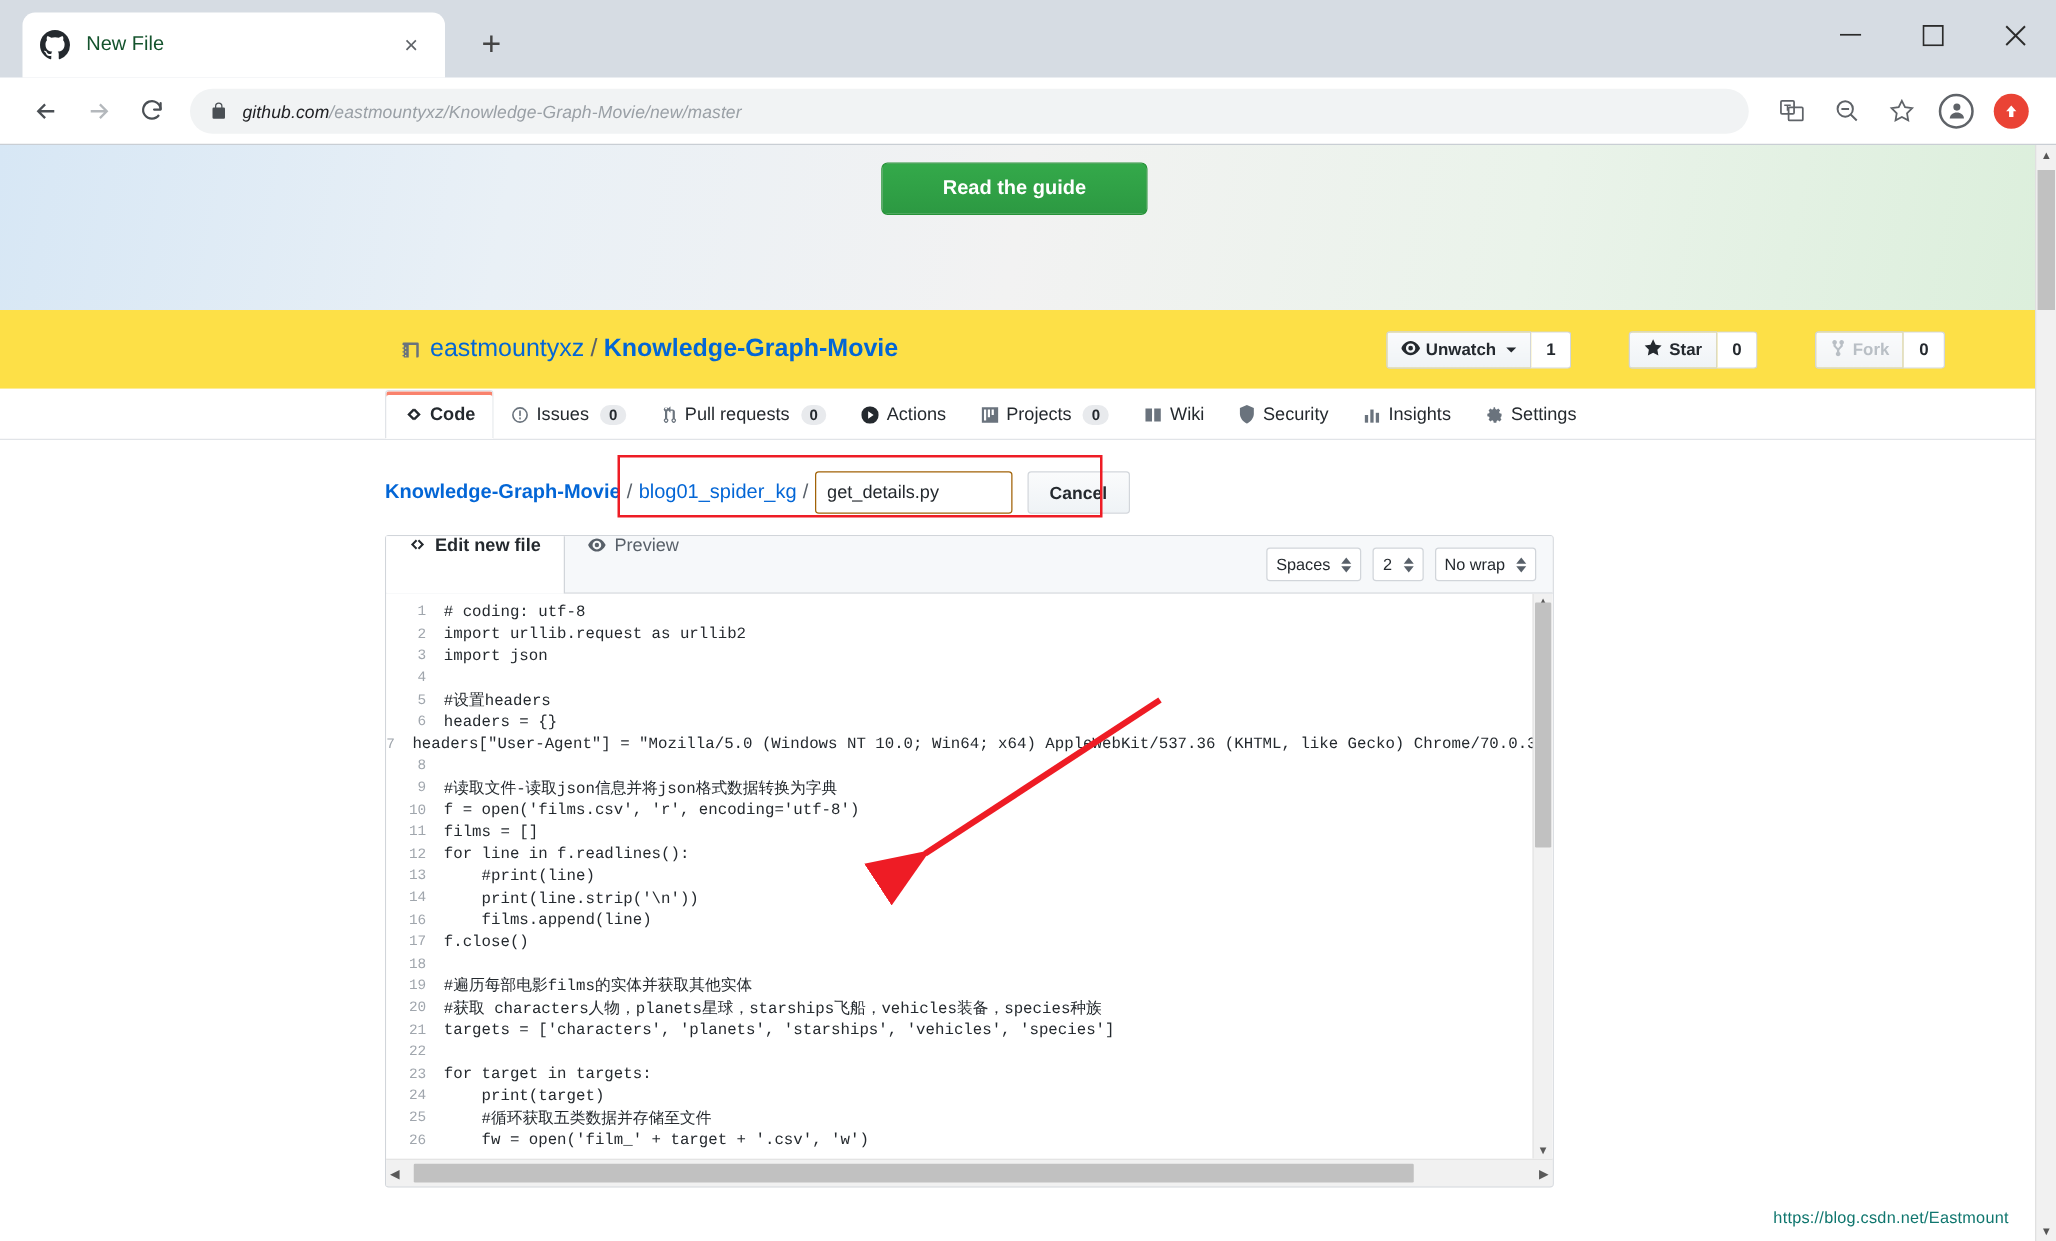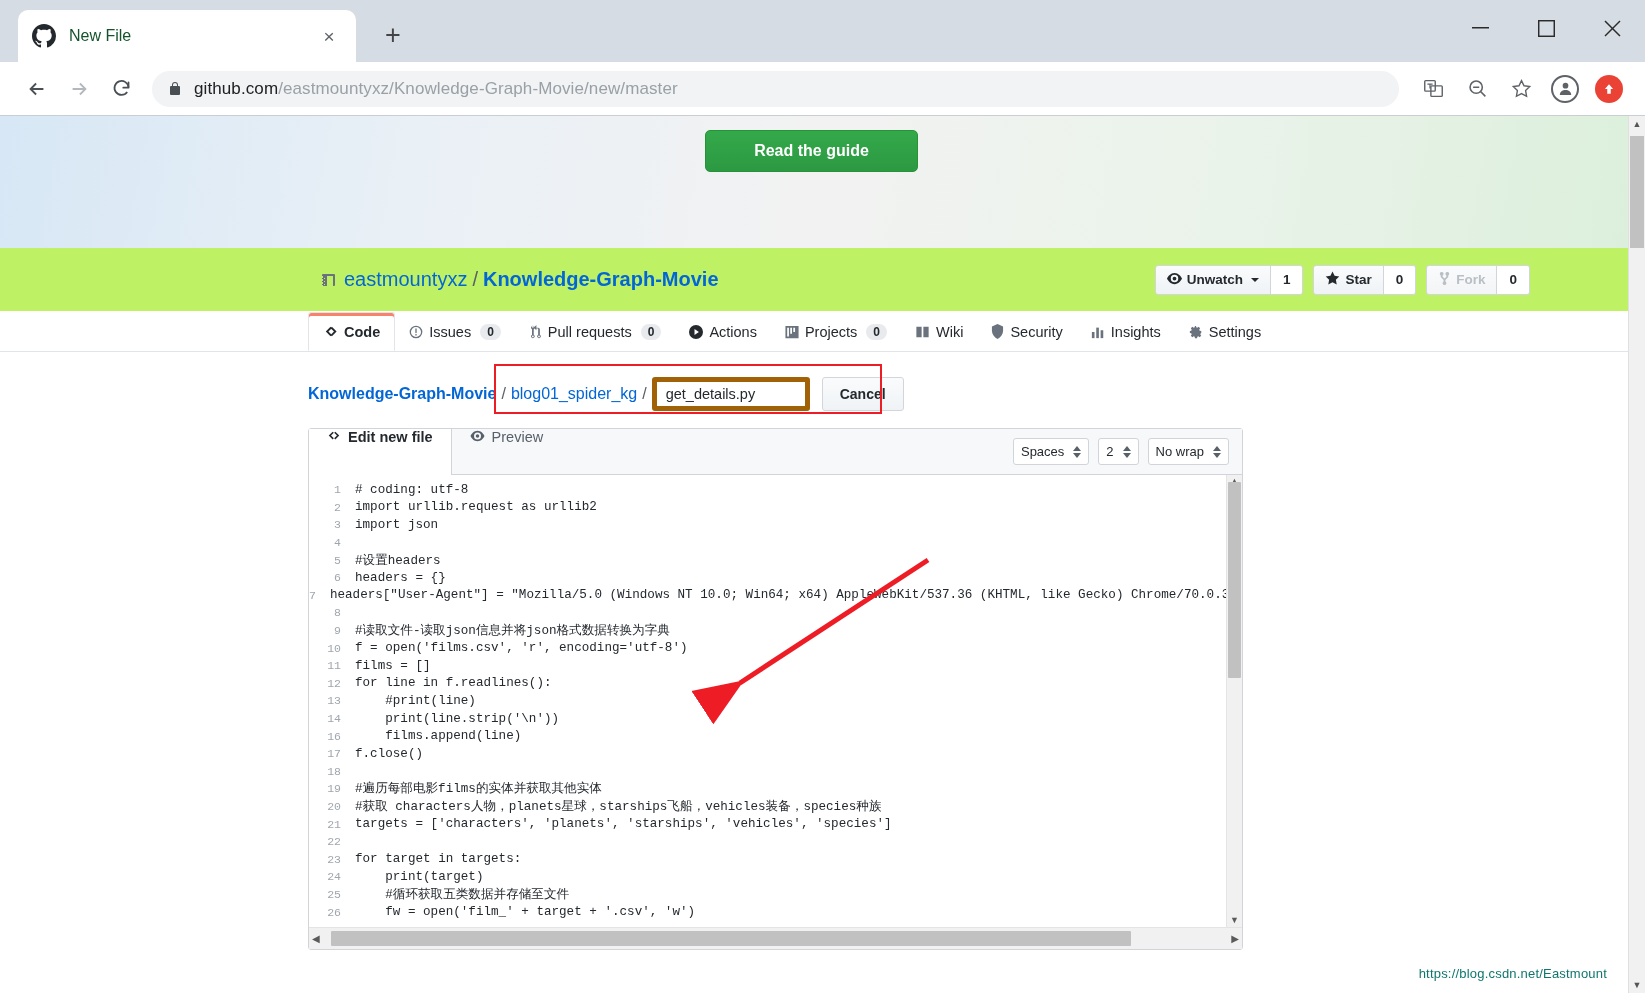--- a/index.html
+++ b/index.html
@@ -53,21 +53,21 @@
     width: 42px; height: 42px; display:flex; align-items:center; justify-content:center;
     color: #4a4f54; flex: 0 0 42px;
   }
   .navbtn.disabled { color: #b4b8bc; }
   .omnibox {
     flex: 1; height: 36px; margin: 0 14px 0 10px;
     background: #f1f3f4; border-radius: 18px;
     display: flex; align-items: center; padding: 0 16px;
   }
   .lock { margin-right: 12px; color: #4a4f54; display:flex; }
-  .url { font-size: 17px; color: #9aa0a6; white-space: nowrap; letter-spacing: .1px;}
+  .url { font-size: 14px; color: #9aa0a6; white-space: nowrap; letter-spacing: .1px; font-style: italic;}
   .url b { color: #202124; font-weight: 400; }
   .tool-icons { display: flex; align-items: center; gap: 4px; }
   .ticon { width: 40px; height: 40px; display:flex; align-items:center; justify-content:center; color:#5f6368; }
   .avatar-circle {
     width: 28px; height: 28px; border-radius: 50%;
     border: 2px solid #5f6368; display:flex; align-items:center; justify-content:center;
   }
   .update-dot {
     width: 28px; height: 28px; border-radius: 50%; background: #ea4335;
     display:flex; align-items:center; justify-content:center; color:#fff;
@@ -92,35 +92,35 @@
     position: absolute; left: 705px; top: 14px;
     width: 213px; height: 42px; border-radius: 5px;
     background: linear-gradient(#34a94a,#2c9942);
     border: 1px solid #279338;
     color: #fff; font-size: 16px; font-weight: bold;
     display: flex; align-items: center; justify-content: center;
   }
 
   .repo-head {
     height: 63px; display: flex; align-items: center;
-    padding-left: 320px; padding-right: 98px; background:#bef264;
+    padding-left: 320px; padding-right: 72px; background:#fde047;
   }
   .repo-title { font-size: 20px; color: #0366d6; display: flex; align-items: center; }
   .repo-icon { margin-right: 8px; color: #6a737d; display:flex; }
   .repo-owner { color:#0366d6; }
   .repo-sep { color: #586069; margin: 0 5px; font-weight: 300; }
   .repo-name { font-weight: bold; color:#0366d6; }
 
   .repo-actions { margin-left: auto; display: flex; gap: 10px; }
   .btn-group { display: flex; height: 30px; }
   .bg-btn {
     display: flex; align-items: center; gap: 5px;
     padding: 0 11px; background: linear-gradient(#fafbfc,#eff3f6);
     border: 1px solid #d2d6db; border-radius: 3px 0 0 3px;
-    font-size: 13.5px; color: #24292e; font-weight: 600;
+    font-size: 13.5px; color: #24292e; font-weight: 600; margin-left: 36px;
   }
   .bg-count {
     display: flex; align-items: center; padding: 0 12px;
     background: #fff; border: 1px solid #d2d6db; border-left: none;
     border-radius: 0 3px 3px 0; font-size: 13.5px; color: #24292e; font-weight: 600;
   }
   .bg-btn.muted { color: #b9bfc5; background: linear-gradient(#fafbfc,#f2f4f6);}
   .caret { width:0;height:0;border-left:4px solid transparent;border-right:4px solid transparent;border-top:4px solid #24292e;margin-left:3px;}
 
   
@@ -146,21 +146,21 @@
 
   
   .path-row {
     margin-top: 22px; padding-left: 308px;
     display:flex; align-items:center; height: 40px; position: relative;
   }
   .path-repo { color:#0366d6; font-size: 16px; font-weight: bold; }
   .path-slash { color:#586069; margin: 0 5px; font-size:16px; }
   .path-dir { color:#0366d6; font-size: 16px; }
   .filename-input {
-    width: 158px; height: 34px; border: 5px solid #a16207; border-radius: 3px;
+    width: 158px; height: 34px; border: 1px solid #a16207; border-radius: 3px;
     padding: 0 9px; font-size: 14.5px; color: #24292e; background:#fff;
     font-family: "Liberation Sans", sans-serif;
   }
   .cancel-btn {
     margin-left: 12px; height: 34px; padding: 0 17px;
     background: linear-gradient(#fafbfc,#eff3f6); border: 1px solid #d2d6db;
     border-radius: 3px; font-size: 14px; color:#24292e; font-weight: 600;
     display:flex; align-items:center;
   }
   .redbox {

